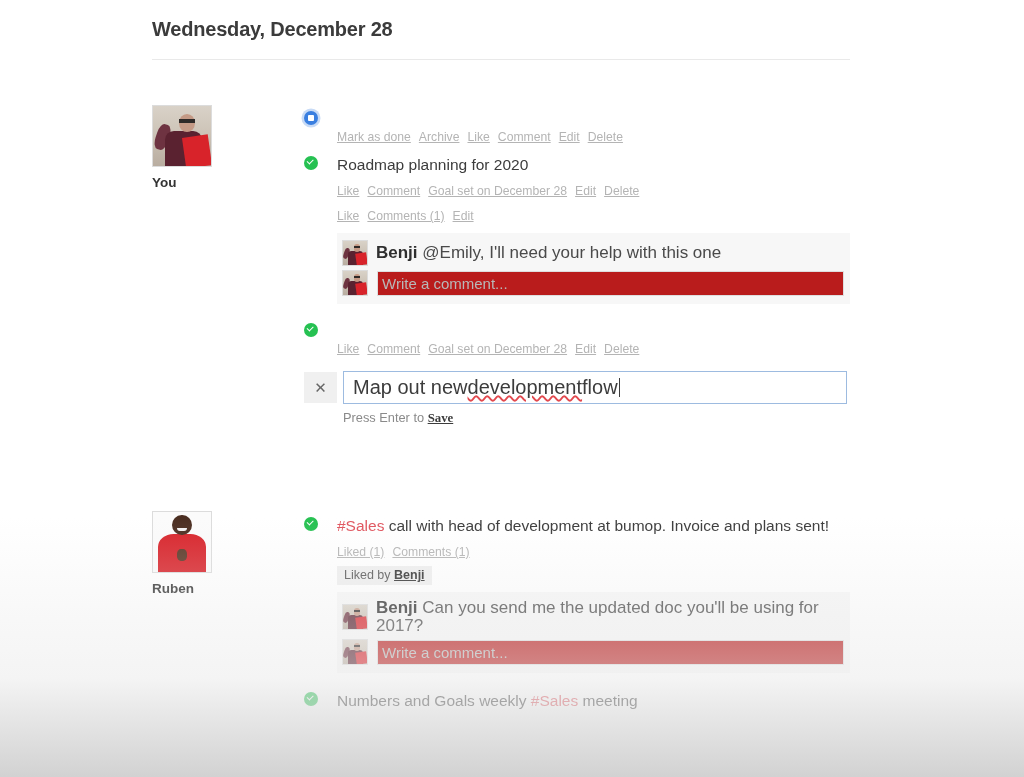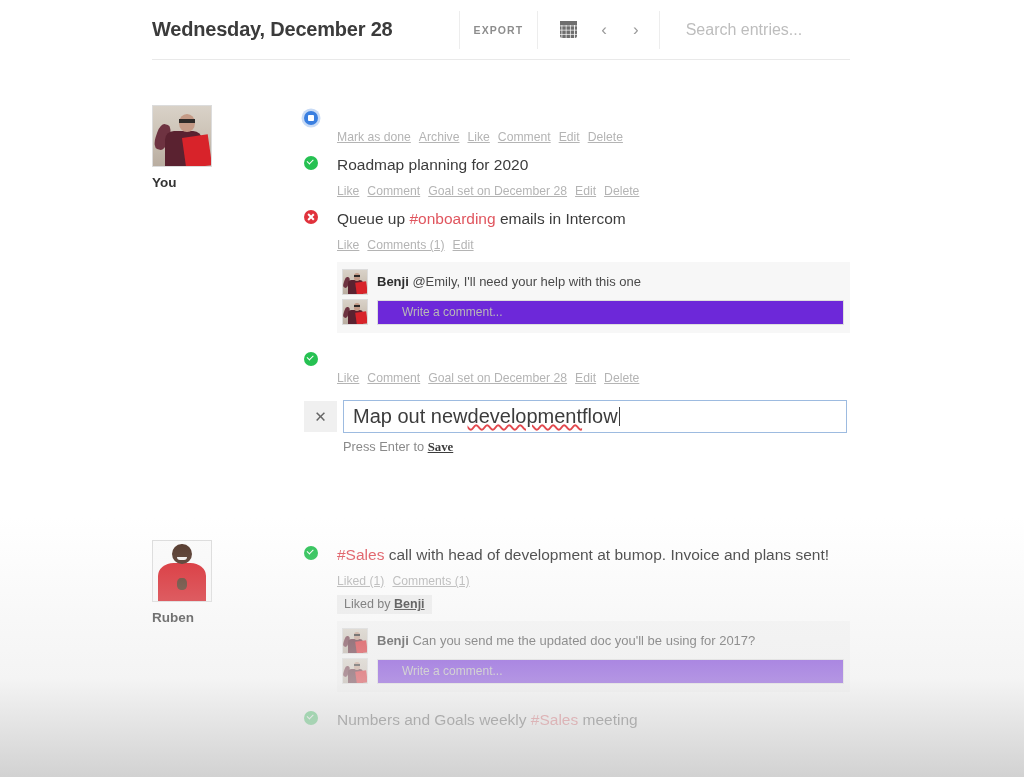--- a/index.html
+++ b/index.html
@@ -89,25 +89,25 @@
   .tag { color:#e0555e; }
   .actions { margin-left:33px; margin-top:1px; line-height:20px; }
   .actions a {
     font-size:12.2px; color:#b4b4b4; text-decoration:underline;
     margin-right:8px; cursor:pointer; white-space:nowrap;
   }
 
   .comments { margin-left:33px; margin-top:7px; background:#f7f7f7; padding:5px 0 6px 5px; width:513px; }
   .comment-row { display:flex; align-items:center; padding:2px 0; }
   .avatar-sm { width:26px; height:26px; border:1px solid #dcdcdc; flex:0 0 26px; overflow:hidden; position:relative; background:#efeae6;}
-  .comment-text { font-size:13px; color:#4a4a4a; margin-left:9px; line-height:18px; }
+  .comment-text { font-size:17px; color:#4a4a4a; line-height:18px;padding-left:8px; }
   .comment-text b { color:#2f2f2f; }
   .comment-input {
-    margin-left:9px; flex:1; height:25px; background:#6d28d9; border:1px solid #dedede;
-    font-size:12px; color:#b8b8b8; display:flex; align-items:center; padding-left:24px;
+    margin-left:9px; flex:1; height:25px; background:#b91c1c; border:1px solid #dedede;
+    font-size:15px; color:#b8b8b8; display:flex; align-items:center; padding-left:4px;
     margin-right:6px; cursor:text;
   }
 
   .liked-by {
     display:inline-block; background:#efefef; font-size:12.5px; color:#555;
     padding:2px 7px 3px 7px; margin-left:33px; margin-top:4px;
   }
   .liked-by b { text-decoration:underline; color:#2f2f2f; }
 
   
@@ -139,29 +139,20 @@
   .av-ruben .body { position:absolute; left:8%; top:36%; width:84%; height:68%; background:#d8232a; border-radius:32% 32% 0 0; }
   .av-ruben .hand { position:absolute; left:42%; top:62%; width:17%; height:20%; background:#5b3827; border-radius:40%;}
 </style>
 </head>
 <body>
 
 <div id="page">
 
   <div class="header">
     <div class="date-title">Wednesday, December 28</div>
-    <div class="hdr-tools">
-      <div class="export-btn">EXPORT</div>
-      <div class="nav-group">
-        <span class="cal-icon"></span>
-        <span class="arrow prev">‹</span>
-        <span class="arrow next">›</span>
-      </div>
-      <div class="search-box">Search entries...</div>
-    </div>
   </div>
 
   <div class="feed">
 
     <div class="block">
       <div class="who">
         <div class="avatar-lg av-you">
           <span class="arm"></span>
             <span class="body"></span>
             <span class="red"></span>
@@ -186,24 +177,20 @@
           <div class="entry-head">
             <span class="status done"></span>
             <span class="entry-text"><span>Roadmap planning for 2020</span></span>
           </div>
           <div class="actions">
             <a>Like</a><a>Comment</a><a>Goal set on December 28</a><a>Edit</a><a>Delete</a>
           </div>
         </div>
 
         <div class="entry">
-          <div class="entry-head">
-            <span class="status fail"></span>
-            <span class="entry-text"><span>Queue up </span><span class="tag">#onboarding</span><span> emails in Intercom</span></span>
-          </div>
           <div class="actions">
             <a>Like</a><a>Comments (1)</a><a>Edit</a>
           </div>
           <div class="comments">
             <div class="comment-row">
               <span class="avatar-sm av-you">
                 <span class="arm"></span>
                   <span class="body"></span>
                   <span class="red"></span>
                   <span class="head"></span>

